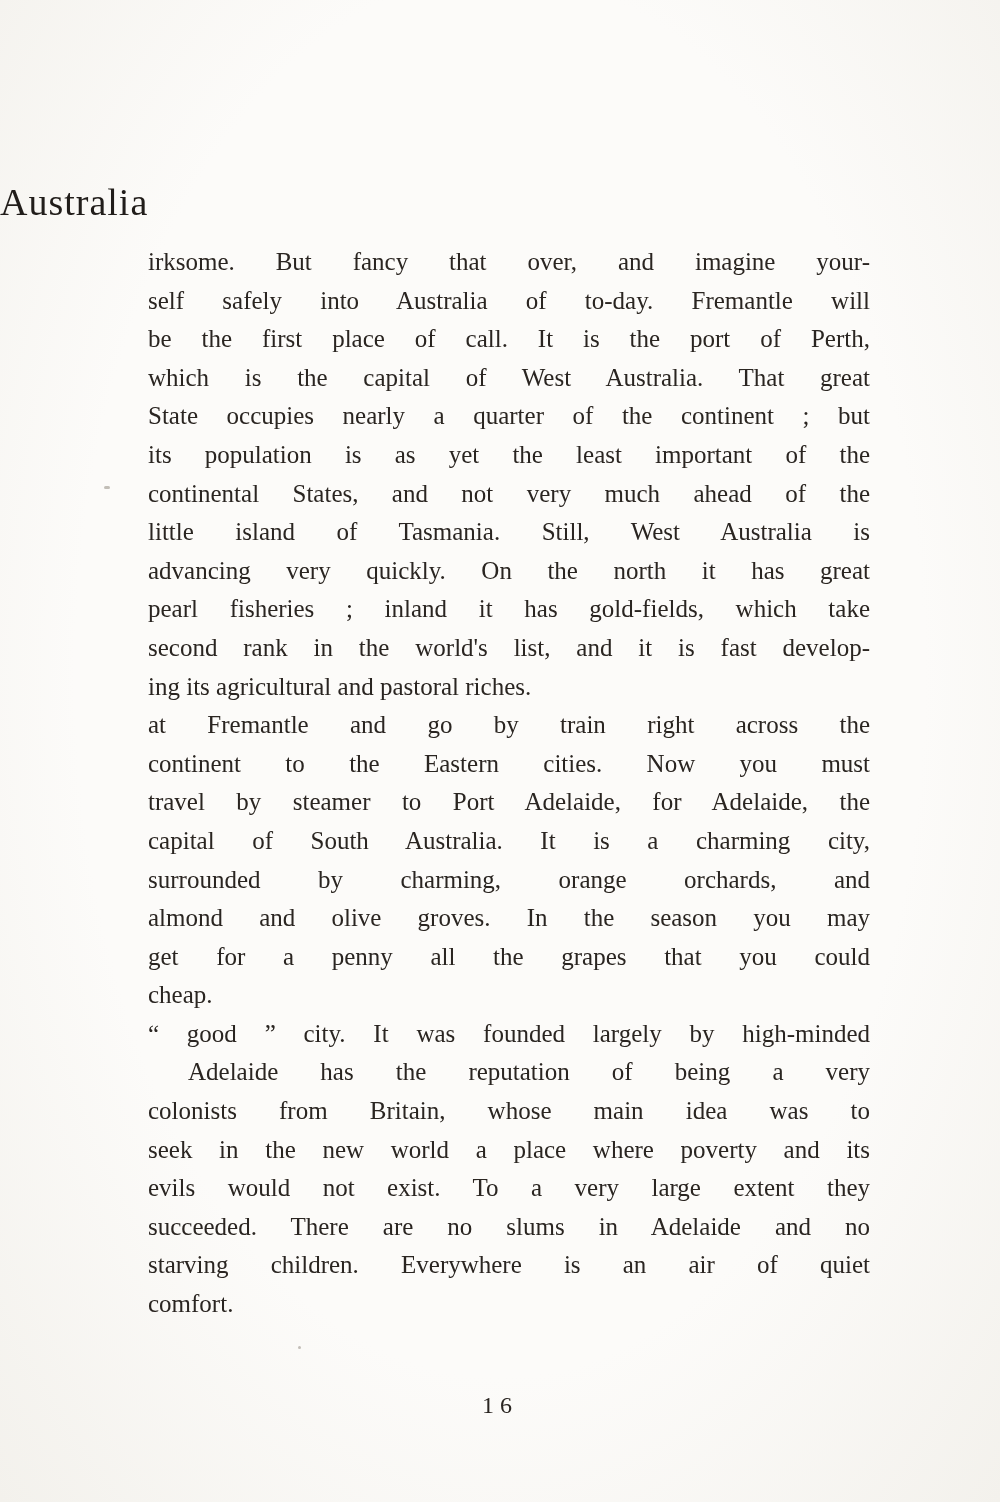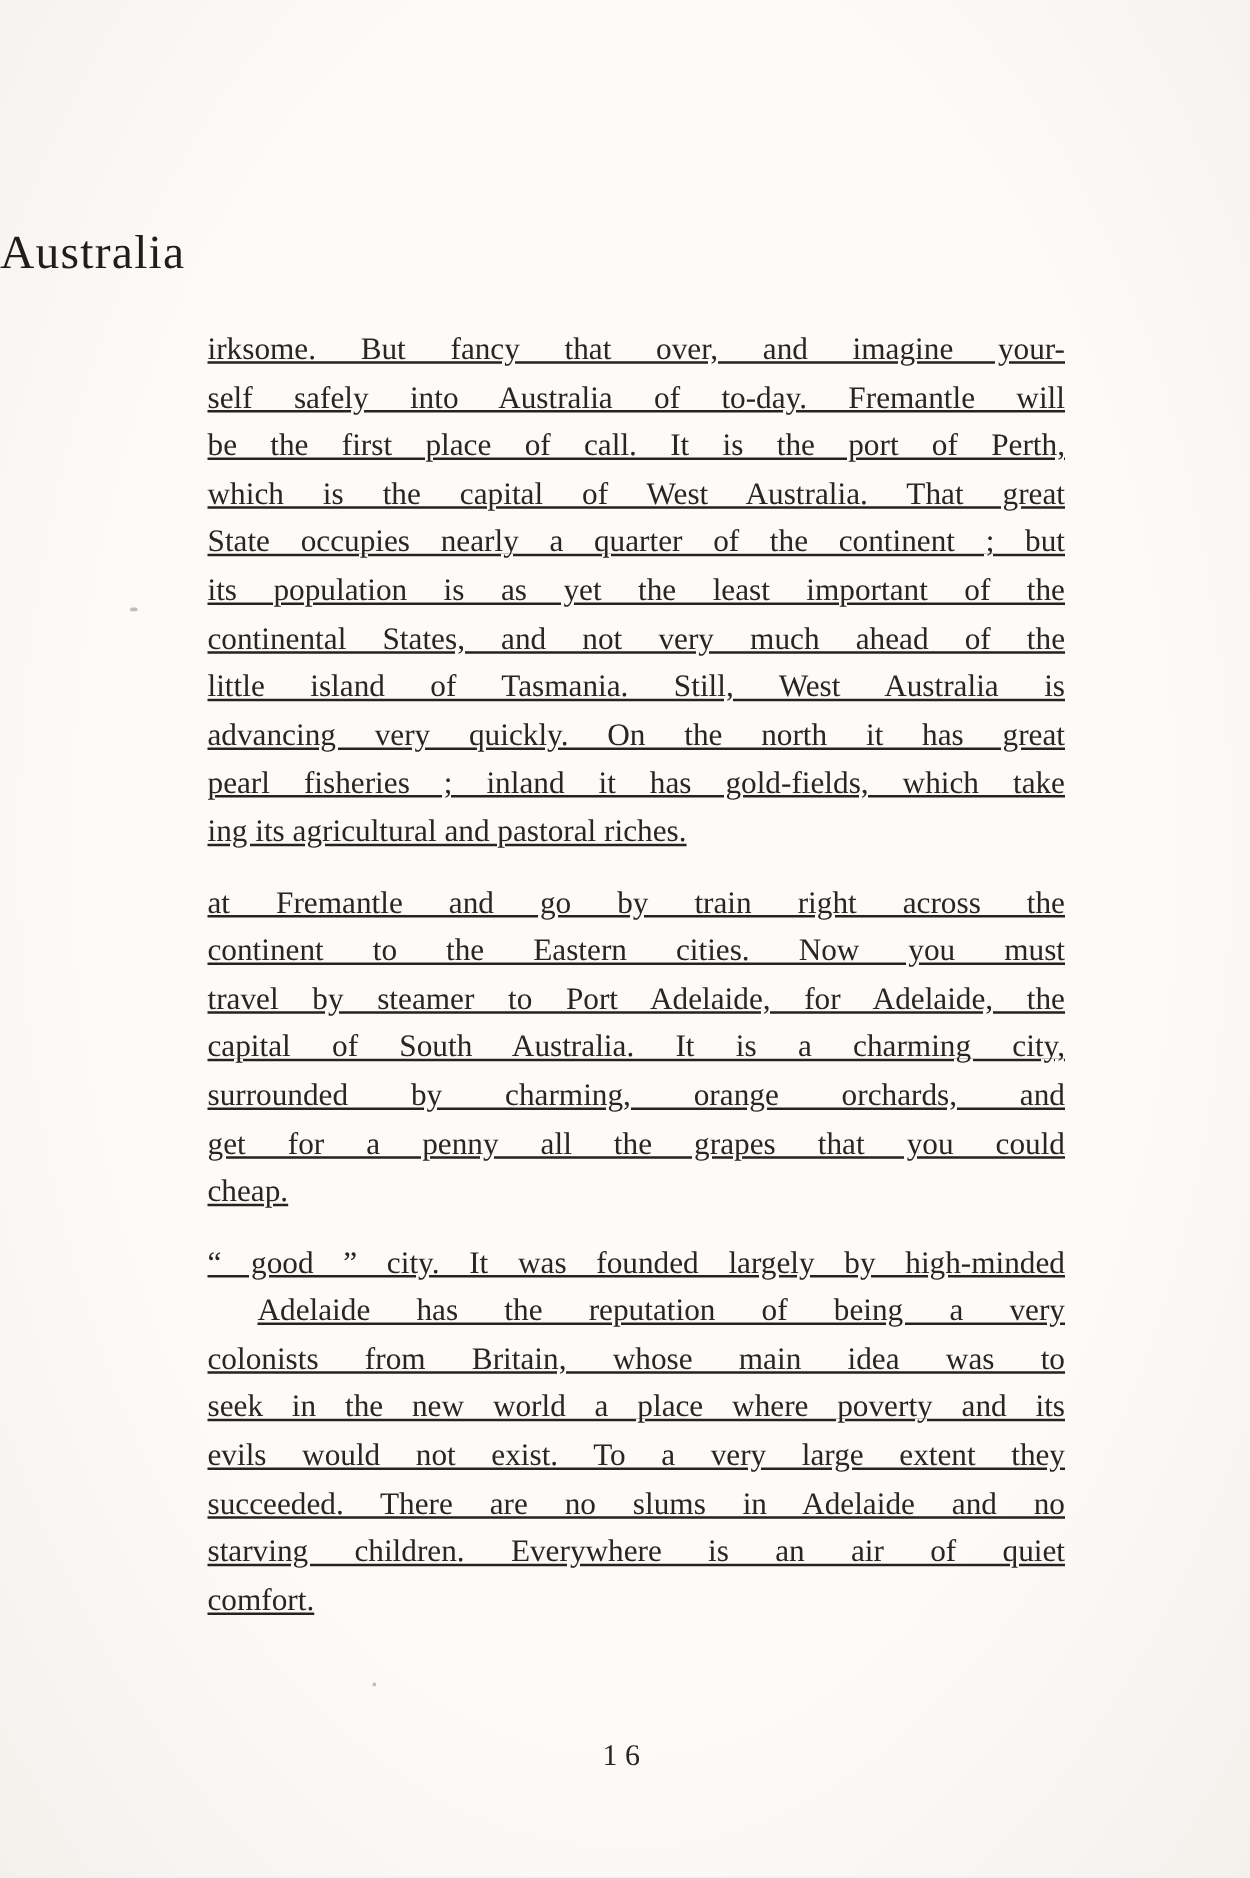--- a/index.html
+++ b/index.html
@@ -29,22 +29,21 @@
     color: #211d1a;
   }
   .text-block {
     position: absolute;
     top: 243px;
     left: 148px;
     width: 722px;
     font-size: 25px;
   }
   .paragraph {
-    margin: 18px;
-    text-decoration: underline;
+    margin: 0;
   }
   .line {
     height: 38.6px;
     line-height: 38.6px;
     text-align: justify;
     text-align-last: justify;
     white-space: nowrap;
     overflow: visible;
     color: #2a2521;
   }
@@ -86,28 +85,30 @@
         <div class="line">irksome.  But fancy that over, and imagine your-</div>
         <div class="line">self safely into Australia of to-day.  Fremantle will</div>
         <div class="line">be the first place of call.  It is the port of Perth,</div>
         <div class="line">which is the capital of West Australia.  That great</div>
         <div class="line">State occupies nearly a quarter of the continent ; but</div>
         <div class="line">its population is as yet the least important of the</div>
         <div class="line">continental States, and not very much ahead of the</div>
         <div class="line">little island of Tasmania.  Still, West Australia is</div>
         <div class="line">advancing very quickly.  On the north it has great</div>
         <div class="line">pearl fisheries ; inland it has gold-fields, which take</div>
+        <div class="line">second rank in the world's list, and it is fast develop-</div>
         <div class="line last">ing its agricultural and pastoral riches.</div>
       </div>
       <div class="paragraph">
         <div class="line">at Fremantle and go by train right across the</div>
         <div class="line">continent to the Eastern cities.  Now you must</div>
         <div class="line">travel by steamer to Port Adelaide, for Adelaide, the</div>
         <div class="line">capital of South Australia.  It is a charming city,</div>
         <div class="line">surrounded by charming, orange orchards, and</div>
+        <div class="line">almond and olive groves.  In the season you may</div>
         <div class="line">get for a penny all the grapes that you could</div>
         <div class="line last">cheap.</div>
       </div>
       <div class="paragraph">
         <div class="line">“ good ” city.  It was founded largely by high-minded</div>
         <div class="line indent">Adelaide has the reputation of being a very</div>
         <div class="line">colonists from Britain, whose main idea was to</div>
         <div class="line">seek in the new world a place where poverty and its</div>
         <div class="line">evils would not exist.  To a very large extent they</div>
         <div class="line">succeeded.  There are no slums in Adelaide and no</div>

